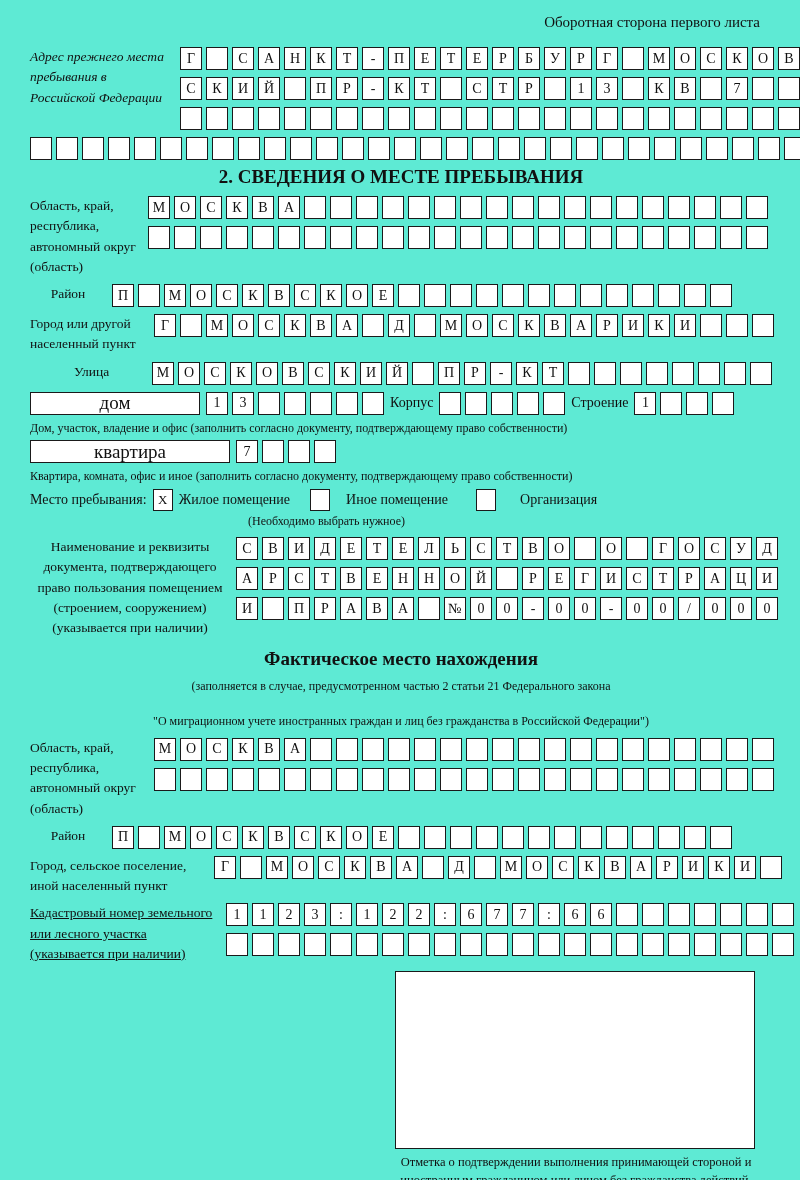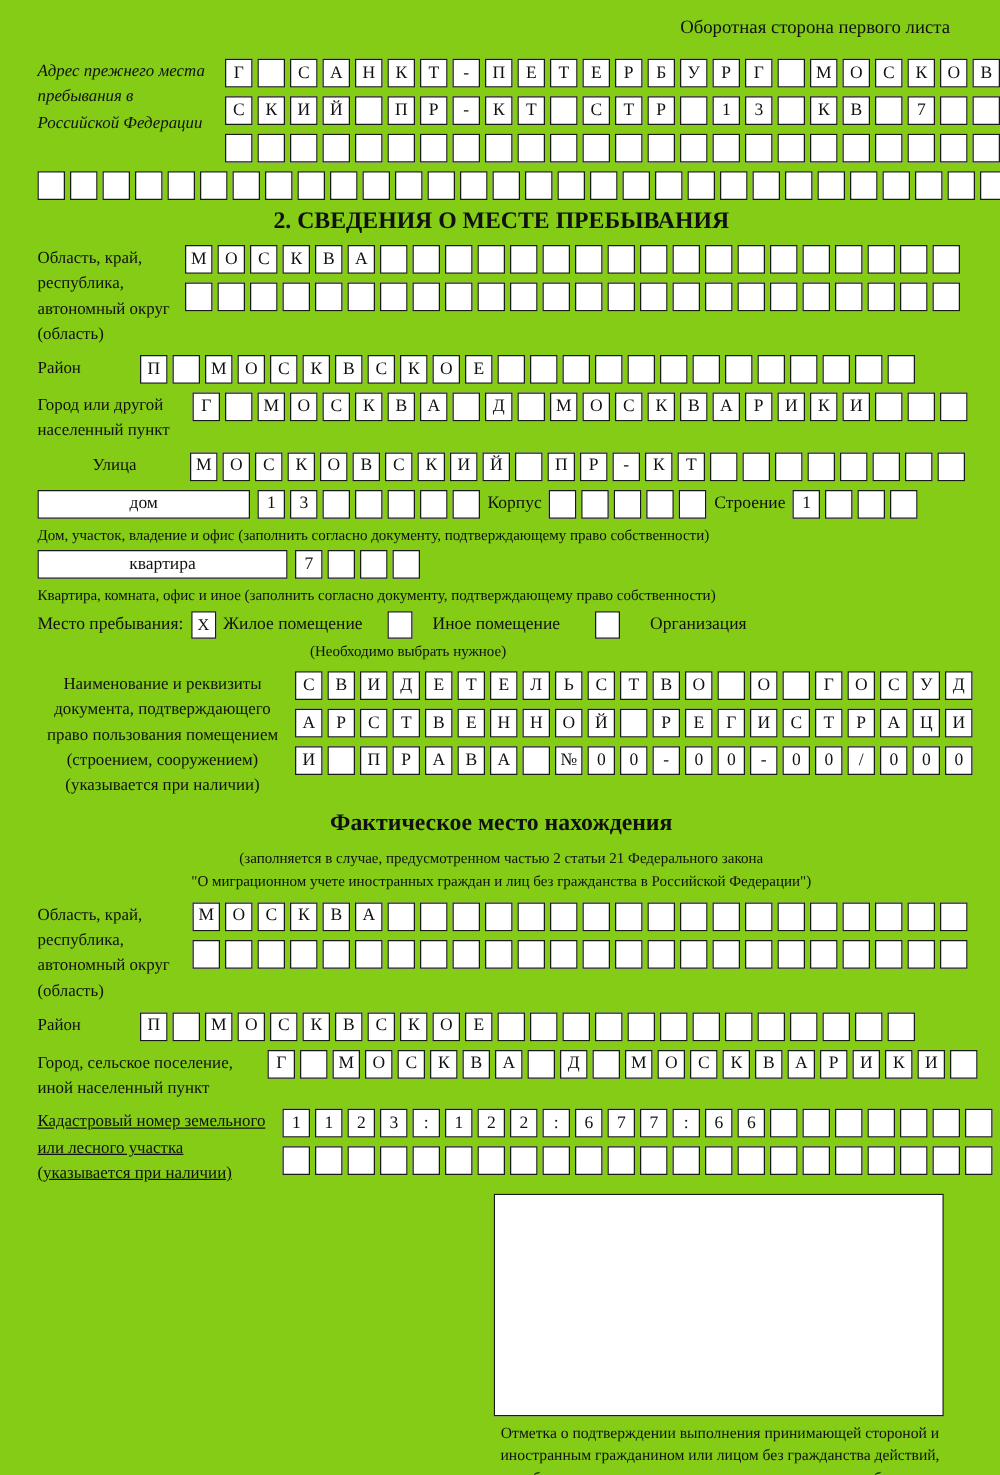--- a/index.html
+++ b/index.html
@@ -1,20 +1,20 @@
 <!DOCTYPE html>
 <html><head>
 <meta charset="utf-8">
 <style>
   html,body{margin:0;padding:0;background:#fff;}
   .page{
     position:relative;
     width:800px;height:1180px;
     box-sizing:border-box;
-    background:#84cc16;
+    background:#5eead4;
     color:#111;
     font-family:"Liberation Serif", serif;
     overflow:hidden;
   }
   .inner{padding:14px 28px 0 30px;}
   .header-note{
     text-align:right;
     font-size:15px;
     padding-right:12px;
     margin-bottom:16px;
@@ -32,37 +32,37 @@
   .rows{display:flex;flex-direction:column;gap:7px;}
   .field-row{display:flex;align-items:flex-start;margin-bottom:7px;}
   .flabel{
     font-size:13.5px;line-height:1.5;
     flex:0 0 auto;
     padding-right:6px;
     box-sizing:border-box;
   }
   .w145{width:150px;font-style:italic;}
   .w112{width:118px;}
-  .w76{width:82px;}
+  .w76{width:82px;text-align:center;}
   .w72{width:78px;margin-left:44px;}
   .w120{width:124px;}
   .w178{width:184px;}
   .w190{width:196px;text-decoration:underline;}
   .w200{width:206px;text-align:center;}
   .note{font-size:12px;line-height:1.4;}
   .center{text-align:center;}
   .heading{
     text-align:center;font-weight:bold;font-size:19px;
     margin:6px 0 8px 0;
   }
   .fullrow{margin:0 0 4px 0;}
   .typebox{
     border:1.5px solid #1a1a1a;
     height:21px;display:inline-flex;align-items:center;justify-content:center;
-    font-size:14px;flex:0 0 auto;background:#fff;
+    font-size:19px;flex:0 0 auto;background:#fff;
   }
   .housebox{width:168px;}
   .aptbox{width:198px;}
   .inlinerow{display:flex;align-items:center;gap:6px;margin-bottom:5px;}
   .inline-label{font-size:14px;}
   .checkbox{
     width:18px;height:20px;border:1.5px solid #1a1a1a;
     display:inline-flex;align-items:center;justify-content:center;
     font-size:13px;flex:0 0 auto;background:#fff;
   }
@@ -70,21 +70,21 @@
   .stamp-wrap{margin-left:365px;width:362px;}
   .stamp-box{
     width:358px;height:176px;
     border:1.8px solid #1a1a1a;
     background:#fff;
   }
   .stamp-caption{
     font-size:12.5px;line-height:1.45;text-align:center;
     margin-top:4px;
   }
-  .mb0{margin-bottom:2px;}
+  .mb0{margin-bottom:18px;}
   .gap-sm{margin-bottom:4px;}
 </style>
 </head>
 <body>
 
 <div class="page">
   <div class="inner">
 
     <div class="header-note">Оборотная сторона первого листа</div>
 

